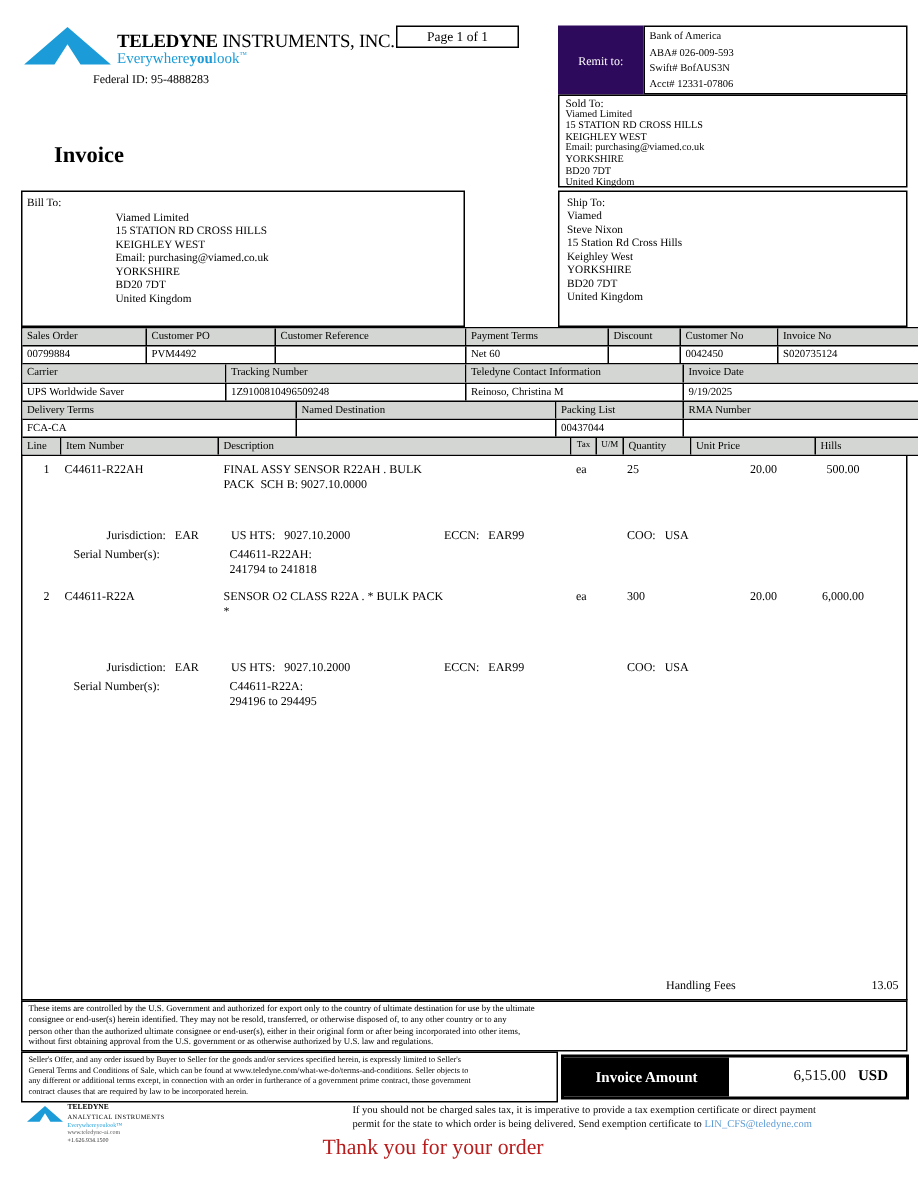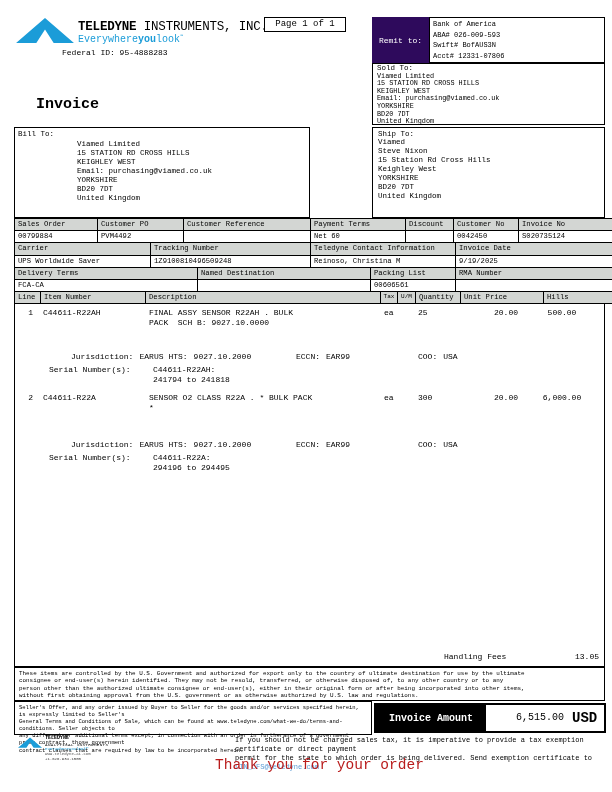--- a/index.html
+++ b/index.html
@@ -1,18 +1,18 @@
 <!DOCTYPE html>
 <html><head>
 <meta charset="utf-8">
 <style>
   *{margin:0;padding:0;box-sizing:border-box}
   html,body{background:#fff}
   .page{position:relative;width:612px;height:792px;background:#fff;overflow:hidden;
-        font-family:Liberation Mono, monospace;color:#000;}
+        font-family:Liberation Serif, serif;color:#000;}
   .abs{position:absolute;font-size:8px;white-space:nowrap}
 
   
   .logo{position:absolute;left:16px;top:18px;width:58px;height:27px}
   .company{position:absolute;left:78px;top:20px;font-size:12.5px;letter-spacing:-0.2px;white-space:nowrap}
   .company b{font-weight:bold}
   .tagline{position:absolute;left:78px;top:34px;font-size:10px;color:#1b9cd8;white-space:nowrap}
   .tagline b{font-weight:bold}
   .tagline sup{font-size:5px}
   .federal{position:absolute;left:62px;top:48px;font-size:8px}
@@ -53,21 +53,21 @@
 
   
   .disc1{position:absolute;left:14px;top:667px;width:591px;height:34px;border:1px solid #000;
          font-size:5.9px;line-height:7.4px;padding:2px 4px;white-space:pre-wrap}
   .disc2{position:absolute;left:14px;top:701px;width:358px;height:34px;border:1px solid #000;
          font-size:5.5px;line-height:7.1px;padding:2px 4px;white-space:pre-wrap}
   .totalbox{position:absolute;left:374px;top:703px;width:232px;height:30px;border:2px solid #000;display:flex}
   .totallabel{background:#000;color:#fff;width:110px;font-size:10px;font-weight:bold;
               display:flex;align-items:center;justify-content:center}
   .totalvalue{flex:1;font-size:10px;text-align:right;line-height:26px;padding-right:8px}
-  .totalcur{width:32px;font-size:14px;font-weight:bold;line-height:26px}
+  .totalcur{width:32px;font-size:10px;font-weight:bold;line-height:26px}
 
   .flogo{position:absolute;left:18px;top:736px;display:flex;gap:3px}
   .flogo svg{width:24px;height:12px;margin-top:1px}
   .flogo .t1{font-size:5px;font-weight:bold;line-height:5.5px}
   .flogo .t2{font-size:4.3px;line-height:5px;letter-spacing:.3px}
   .flogo .t3{font-size:4px;line-height:5px;color:#1b9cd8}
   .flogo .t4{font-size:4px;line-height:5px;color:#555}
   .flogo .t5{font-size:4px;line-height:5px;color:#333}
   .attention{position:absolute;left:235px;top:736px;width:372px}
   .attention .ah{font-size:7.5px;font-weight:bold}
@@ -161,21 +161,21 @@
     </div>
     <div class="irow hrow">
       <div class="cell" style="width:183px">Delivery Terms</div>
       <div class="cell" style="width:173px">Named Destination</div>
       <div class="cell" style="width:85px">Packing List</div>
       <div class="cell">RMA Number</div>
     </div>
     <div class="irow">
       <div class="cell" style="width:183px">FCA-CA</div>
       <div class="cell" style="width:173px"></div>
-      <div class="cell" style="width:85px">00606561</div>
+      <div class="cell" style="width:85px">00437044</div>
       <div class="cell"></div>
     </div>
     <div class="irow hrow">
       <div class="cell" style="width:26px">Line</div>
       <div class="cell" style="width:105px">Item Number</div>
       <div class="cell" style="width:235px">Description</div>
       <div class="cell tiny" style="width:17px">Tax</div>
       <div class="cell tiny" style="width:18px">U/M</div>
       <div class="cell cc" style="width:45px">Quantity</div>
       <div class="cell cc" style="width:83px">Unit Price</div>

